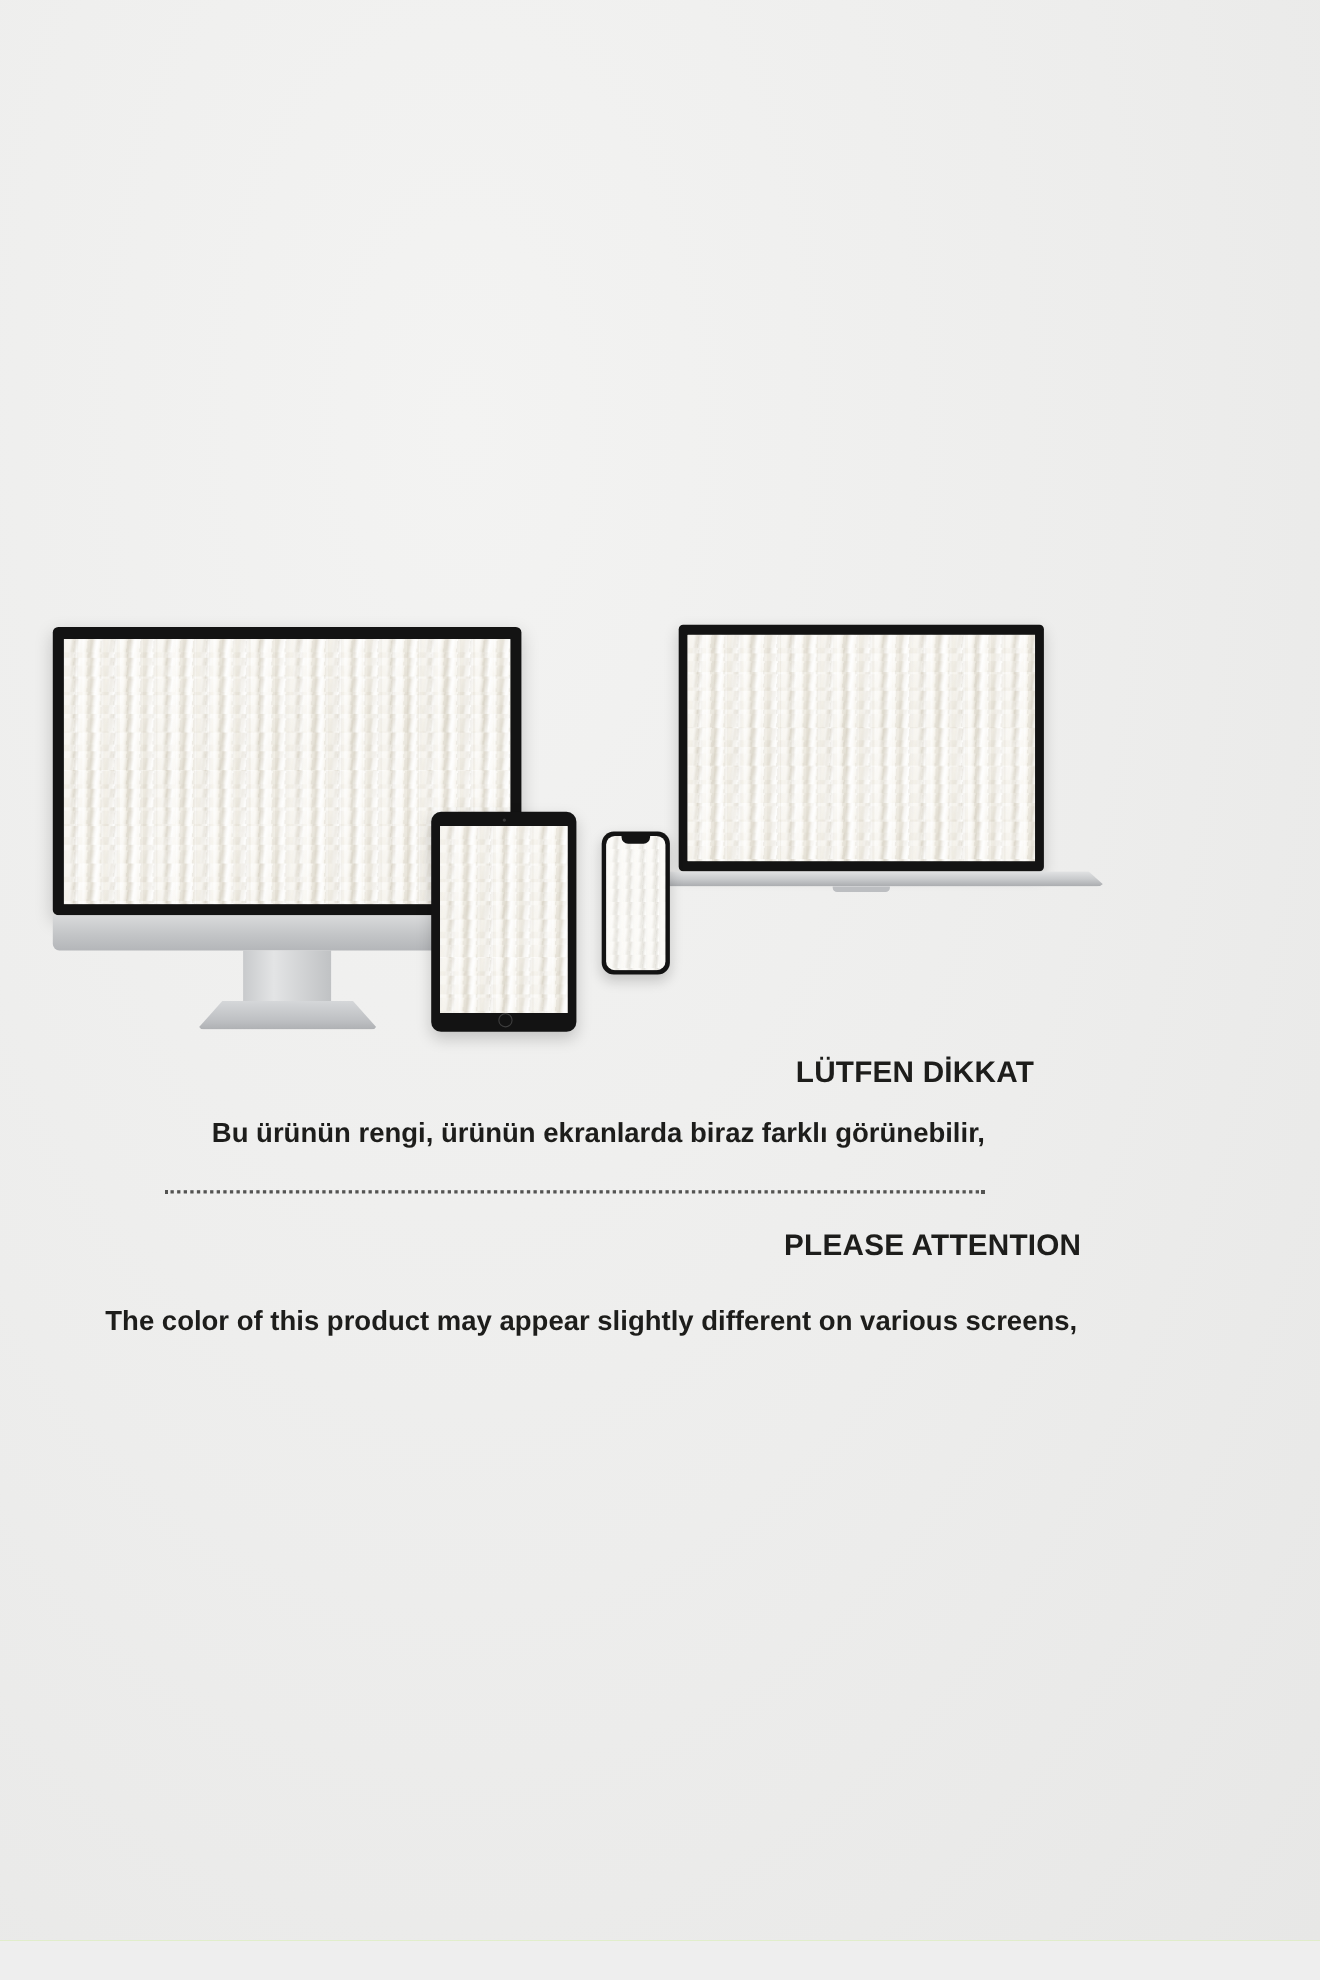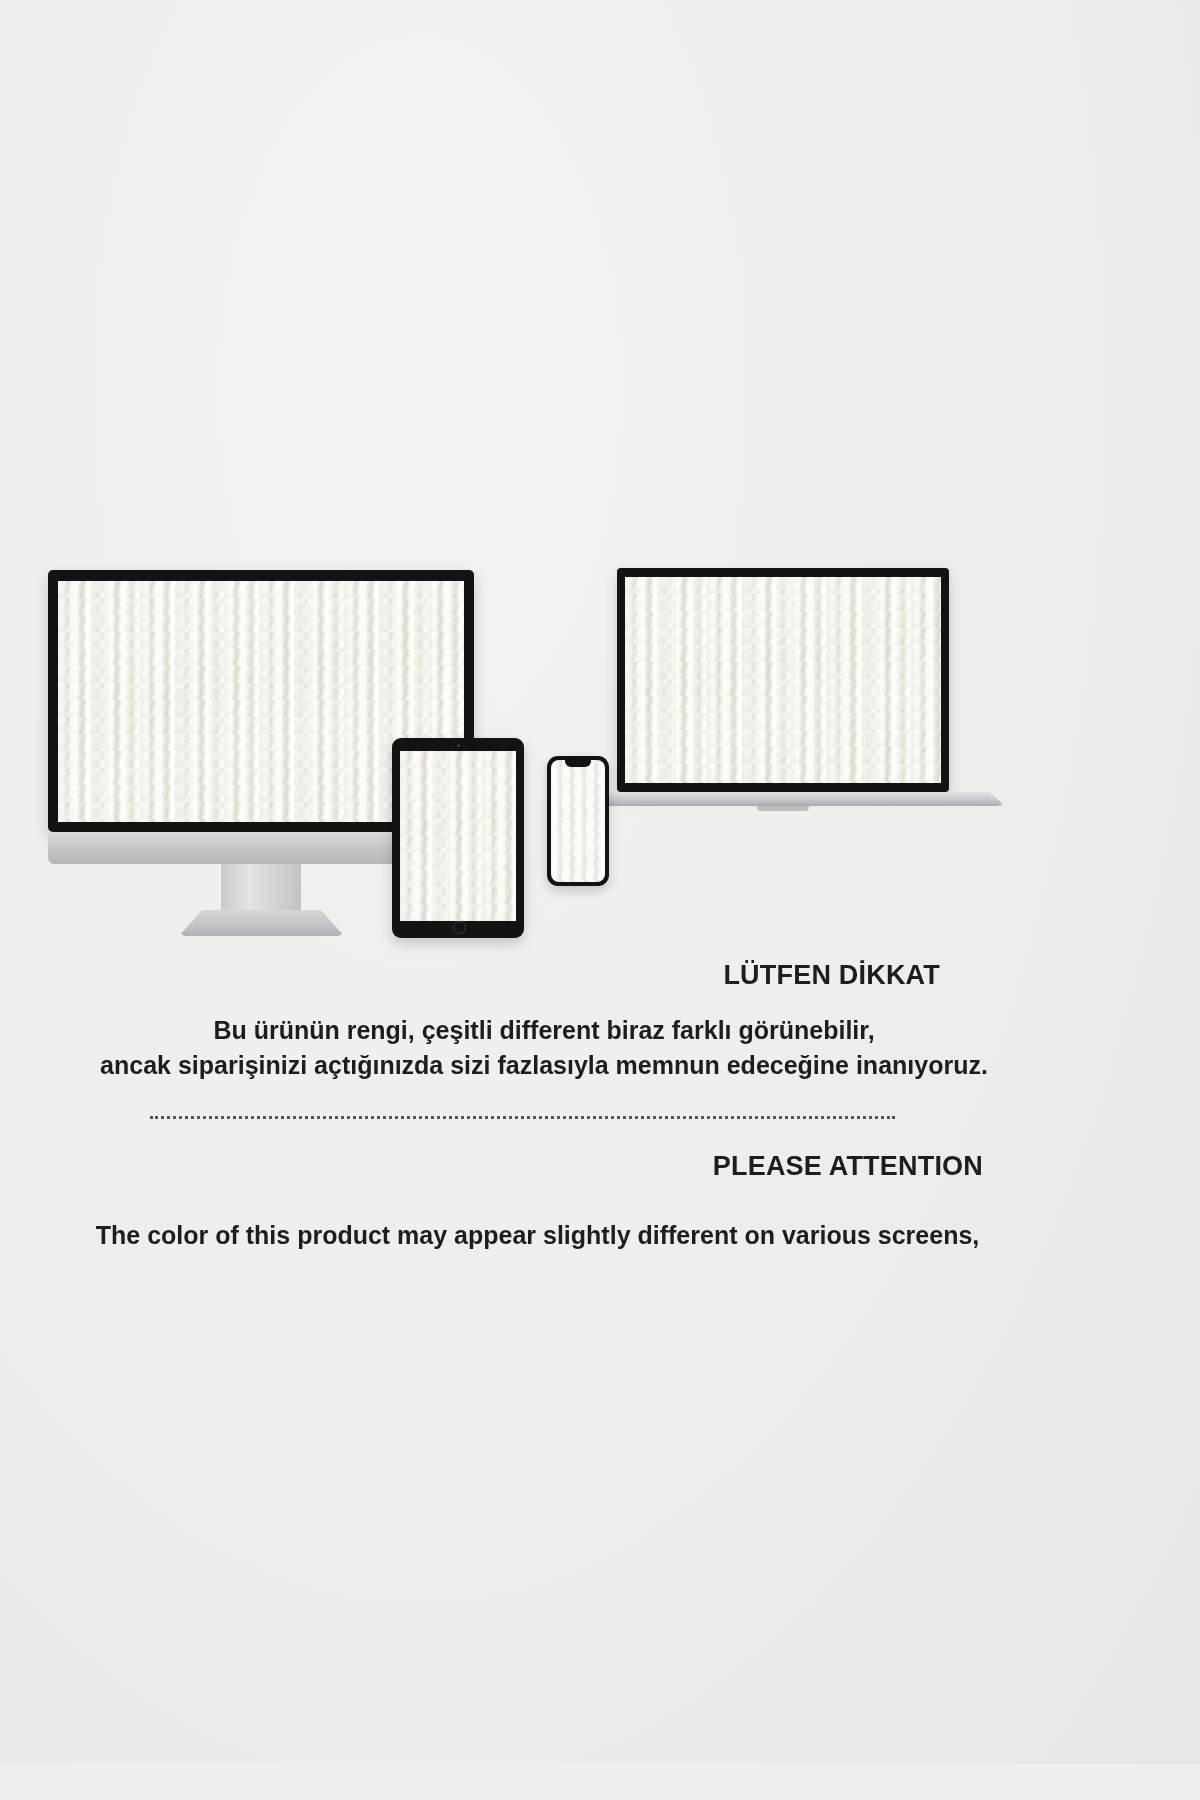--- a/index.html
+++ b/index.html
@@ -353,22 +353,21 @@
           </div>
         </div>
       </div>
 
     </div>
 
     <div class="text-block">
 
       <p class="heading heading-tr">LÜTFEN DİKKAT</p>
 
-      <p class="body-tr">Bu ürünün rengi, çeşitli different biraz farklı görünebilir,</p>
-      <p class="body-tr">ancak siparişinizi açtığınızda sizi fazlasıyla memnun edeceğine inanıyoruz.</p>
+      <p class="body-tr">Bu ürünün rengi, ürünün ekranlarda biraz farklı görünebilir,</p>
 
       <hr class="divider">
 
       <p class="heading heading-en">PLEASE ATTENTION</p>
 
       <p class="body-en">The color of this product may appear slightly different on various screens,</p>
 
     </div>
 
   </div>

